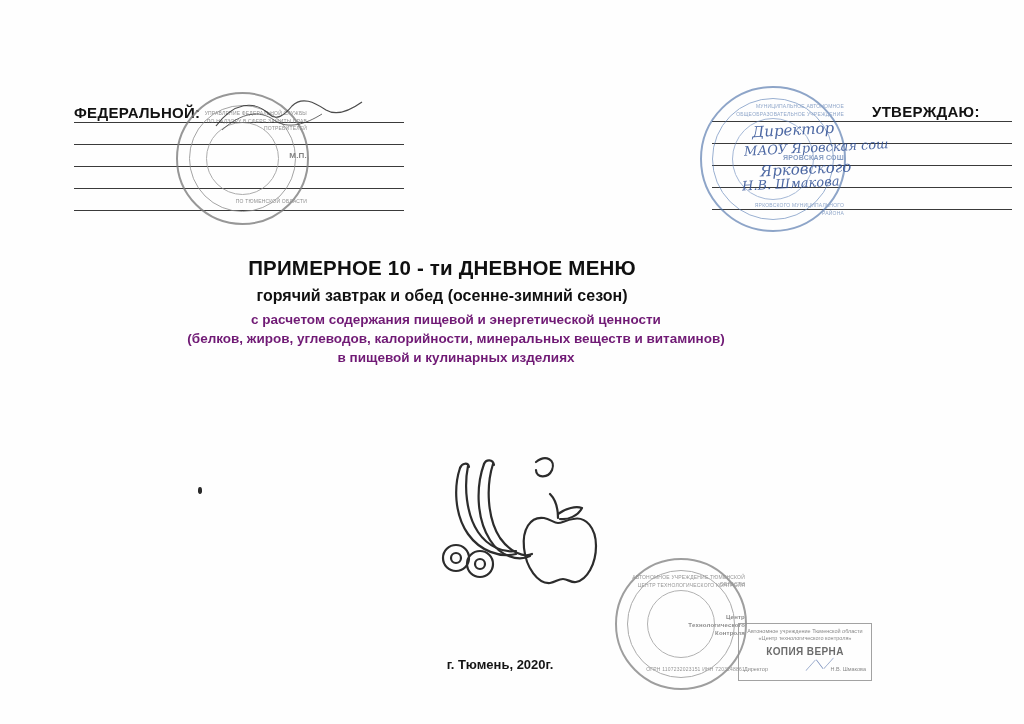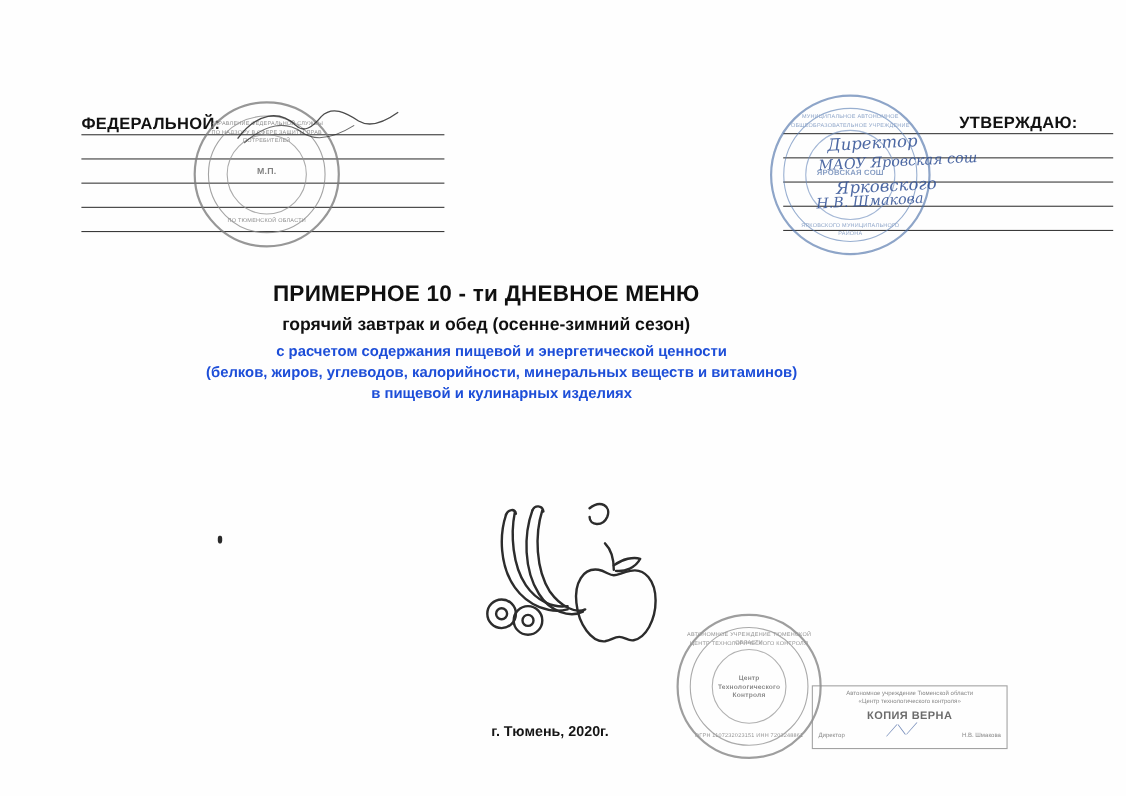--- a/index.html
+++ b/index.html
@@ -45,21 +45,21 @@
 
   
   .stamp {
     position: absolute;
     border-radius: 50%;
     box-sizing: border-box;
   }
   .stamp-text {
     position: absolute;
     left: 0; right: 0;
-    text-align: center;
+    text-align: right;
     font-size: 5px;
     line-height: 7px;
     letter-spacing: 0.2px;
   }
 
   
   #stamp-rospotrebnadzor {
     left: 176px;
     top: 92px;
     width: 133px;
@@ -149,21 +149,21 @@
     color: #101010;
   }
   .t-line1 { font-size: 20.5px; line-height: 27px; letter-spacing: 0.2px; }
   .t-line2 { font-size: 20.5px; line-height: 29px; }
   .t-line3 { font-size: 19px; line-height: 28px; }
   .t-line4 { font-size: 16px; line-height: 29px; }
   .t-sub {
     font-weight: bold;
     font-size: 13.5px;
     line-height: 19px;
-    color: #1d4ed8;
+    color: #701a75;
     padding-left: 28px;
   }
 
   
   #fruit-illustration {
     position: absolute;
     left: 424px;
     top: 452px;
     width: 180px;
     height: 150px;
@@ -219,21 +219,21 @@
   #stamp-center .t3 { top: 54px; color: #5d5d5d; font-size: 6px; font-weight: bold; }
   #stamp-center .t4 { top: 62px; color: #5d5d5d; font-size: 6px; font-weight: bold; }
   #stamp-center .t5 { top: 70px; color: #5d5d5d; font-size: 6px; font-weight: bold; }
   #stamp-center .t6 { top: 106px; color: #6b6b6b; }
 
   
   #stamp-copy-true {
     position: absolute;
     left: 738px;
     top: 623px;
-    width: 178px;
+    width: 134px;
     height: 58px;
     border: 1px solid #8f8f8f;
     opacity: 0.82;
     box-sizing: border-box;
   }
   #stamp-copy-true .ct-org {
     position: absolute;
     left: 0; right: 0; top: 4px;
     text-align: center;
     font-size: 5.5px;

